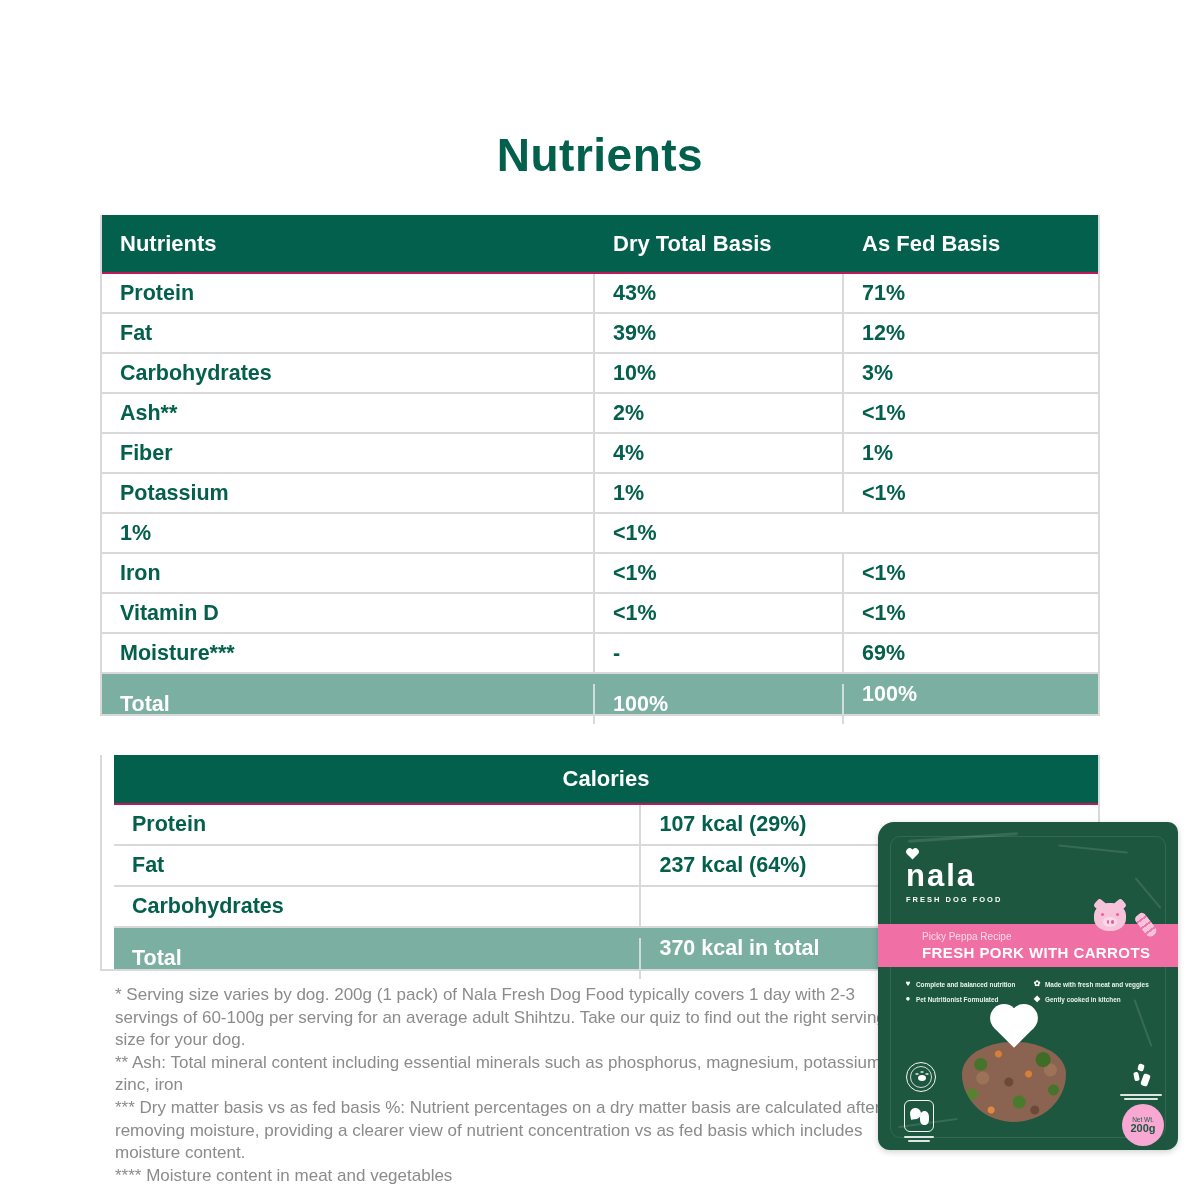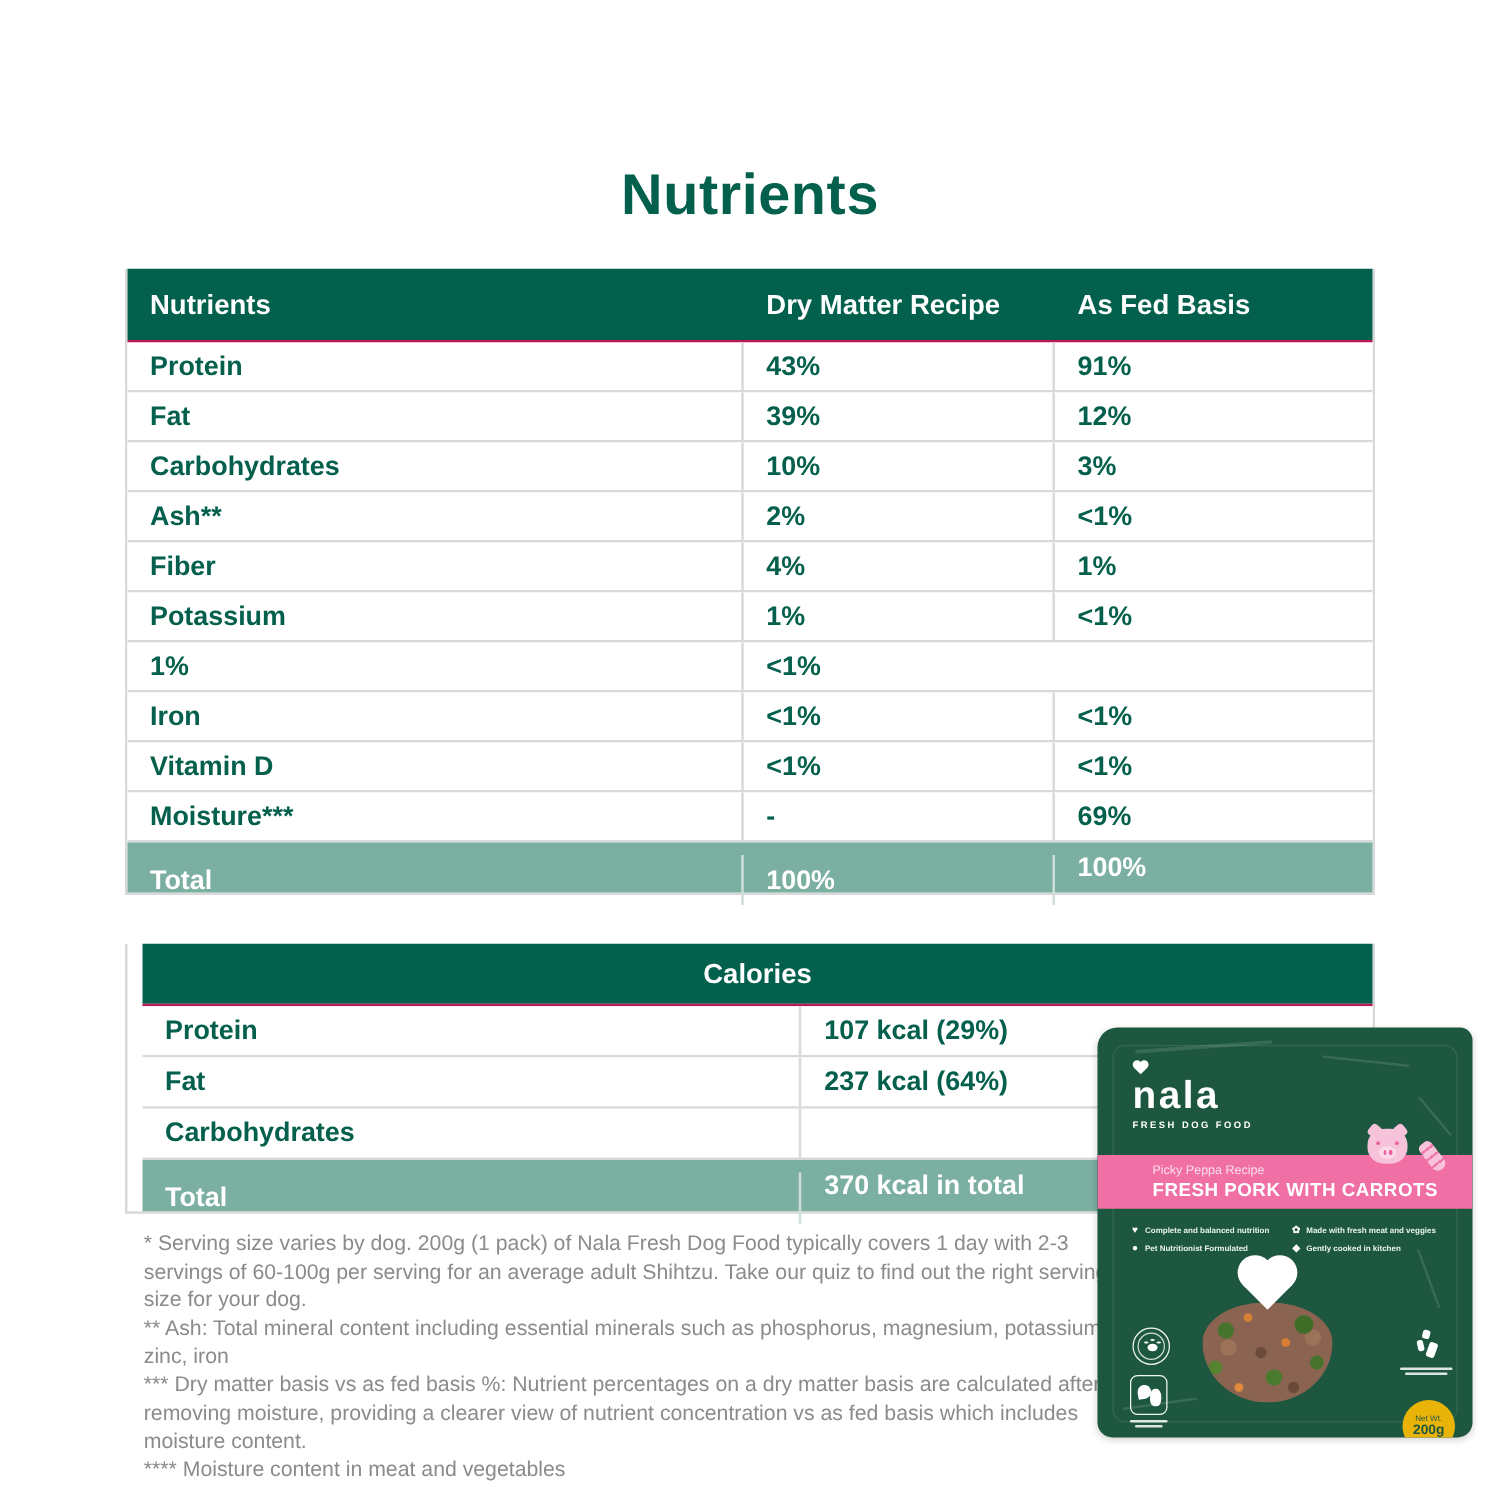--- a/index.html
+++ b/index.html
@@ -135,46 +135,46 @@
   .bc2 { left:30px; top:318px; width:22px; }
 
   .map-icon { position:absolute; left:252px; top:242px; width:22px; height:26px; }
   .map-icon i { position:absolute; background:#fff; border-radius:2px; }
   .m1 { left:8px; top:0; width:6px; height:7px; transform:rotate(15deg); }
   .m2 { left:4px; top:8px; width:5px; height:9px; transform:rotate(-12deg); }
   .m3 { left:12px; top:10px; width:7px; height:12px; transform:rotate(20deg); }
   .mc1 { left:242px; top:272px; width:42px; }
   .mc2 { left:246px; top:276px; width:34px; }
 
-  .netwt { position:absolute; left:244px; top:298px; width:42px; height:42px; border-radius:50%;
-           background:#eab308; display:flex; flex-direction:column; align-items:center;
+  .netwt { position:absolute; left:244px; top:282px; width:42px; height:42px; border-radius:50%;
+           background:#f9a8d4; display:flex; flex-direction:column; align-items:center;
            justify-content:center; color:#1D5740; }
   .netwt-label { font-size:6.5px; font-weight:400; }
   .netwt-value { font-size:11px; font-weight:700; line-height:1.05; }
 </style>
 </head>
 <body>
 
 <div class="page">
 
   <div class="page-title">Nutrients</div>
 
   <div class="tbl" id="nutrients-table">
     <div class="tbl-head">
       <div class="hrow">
         <div class="cell">Nutrients</div>
-        <div class="cell">Dry Matter Recipe</div>
+        <div class="cell">Dry Total Basis</div>
         <div class="cell">As Fed Basis</div>
       </div>
     </div>
     <div class="tbl-body">
       <div class="row">
         <div class="cell div">Protein</div>
         <div class="cell div">43%</div>
-        <div class="cell">91%</div>
+        <div class="cell">71%</div>
       </div>
       <div class="row">
         <div class="cell div">Fat</div>
         <div class="cell div">39%</div>
         <div class="cell">12%</div>
       </div>
       <div class="row">
         <div class="cell div">Carbohydrates</div>
         <div class="cell div">10%</div>
         <div class="cell">3%</div>

